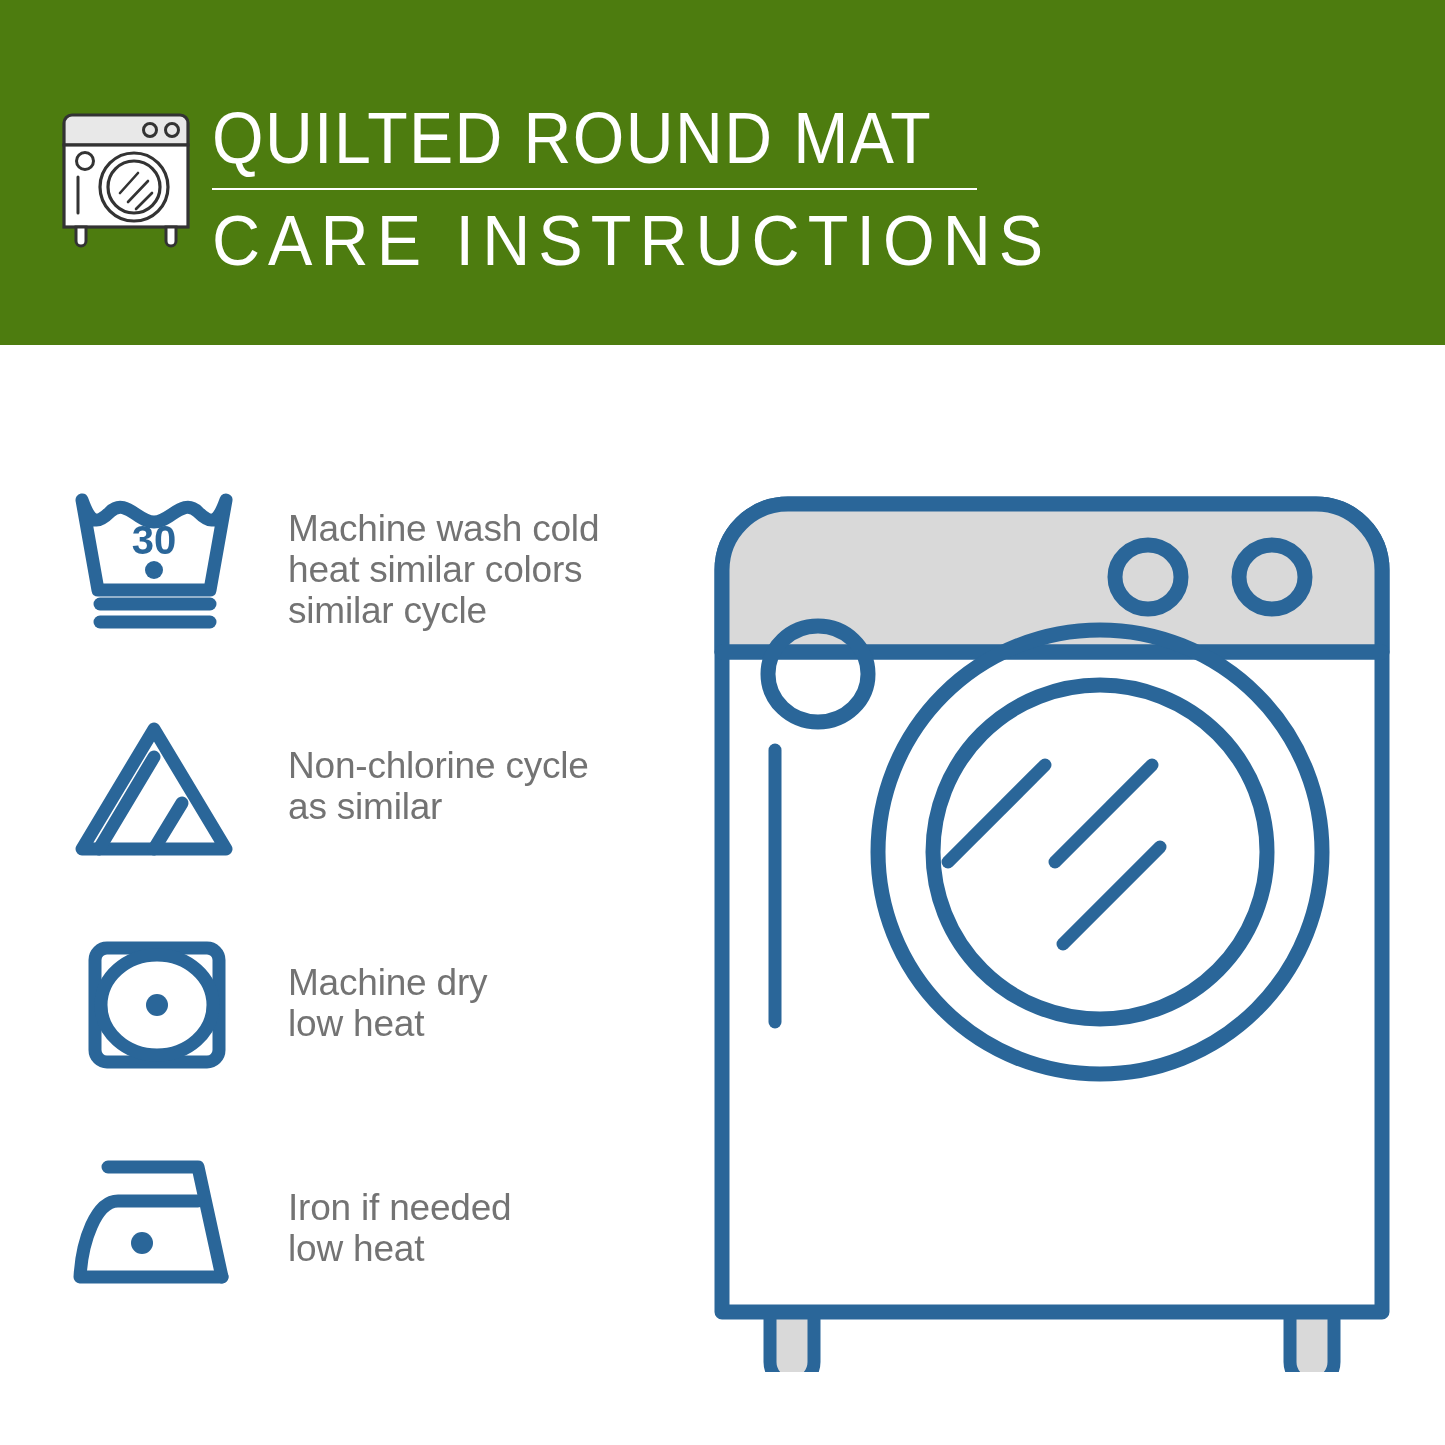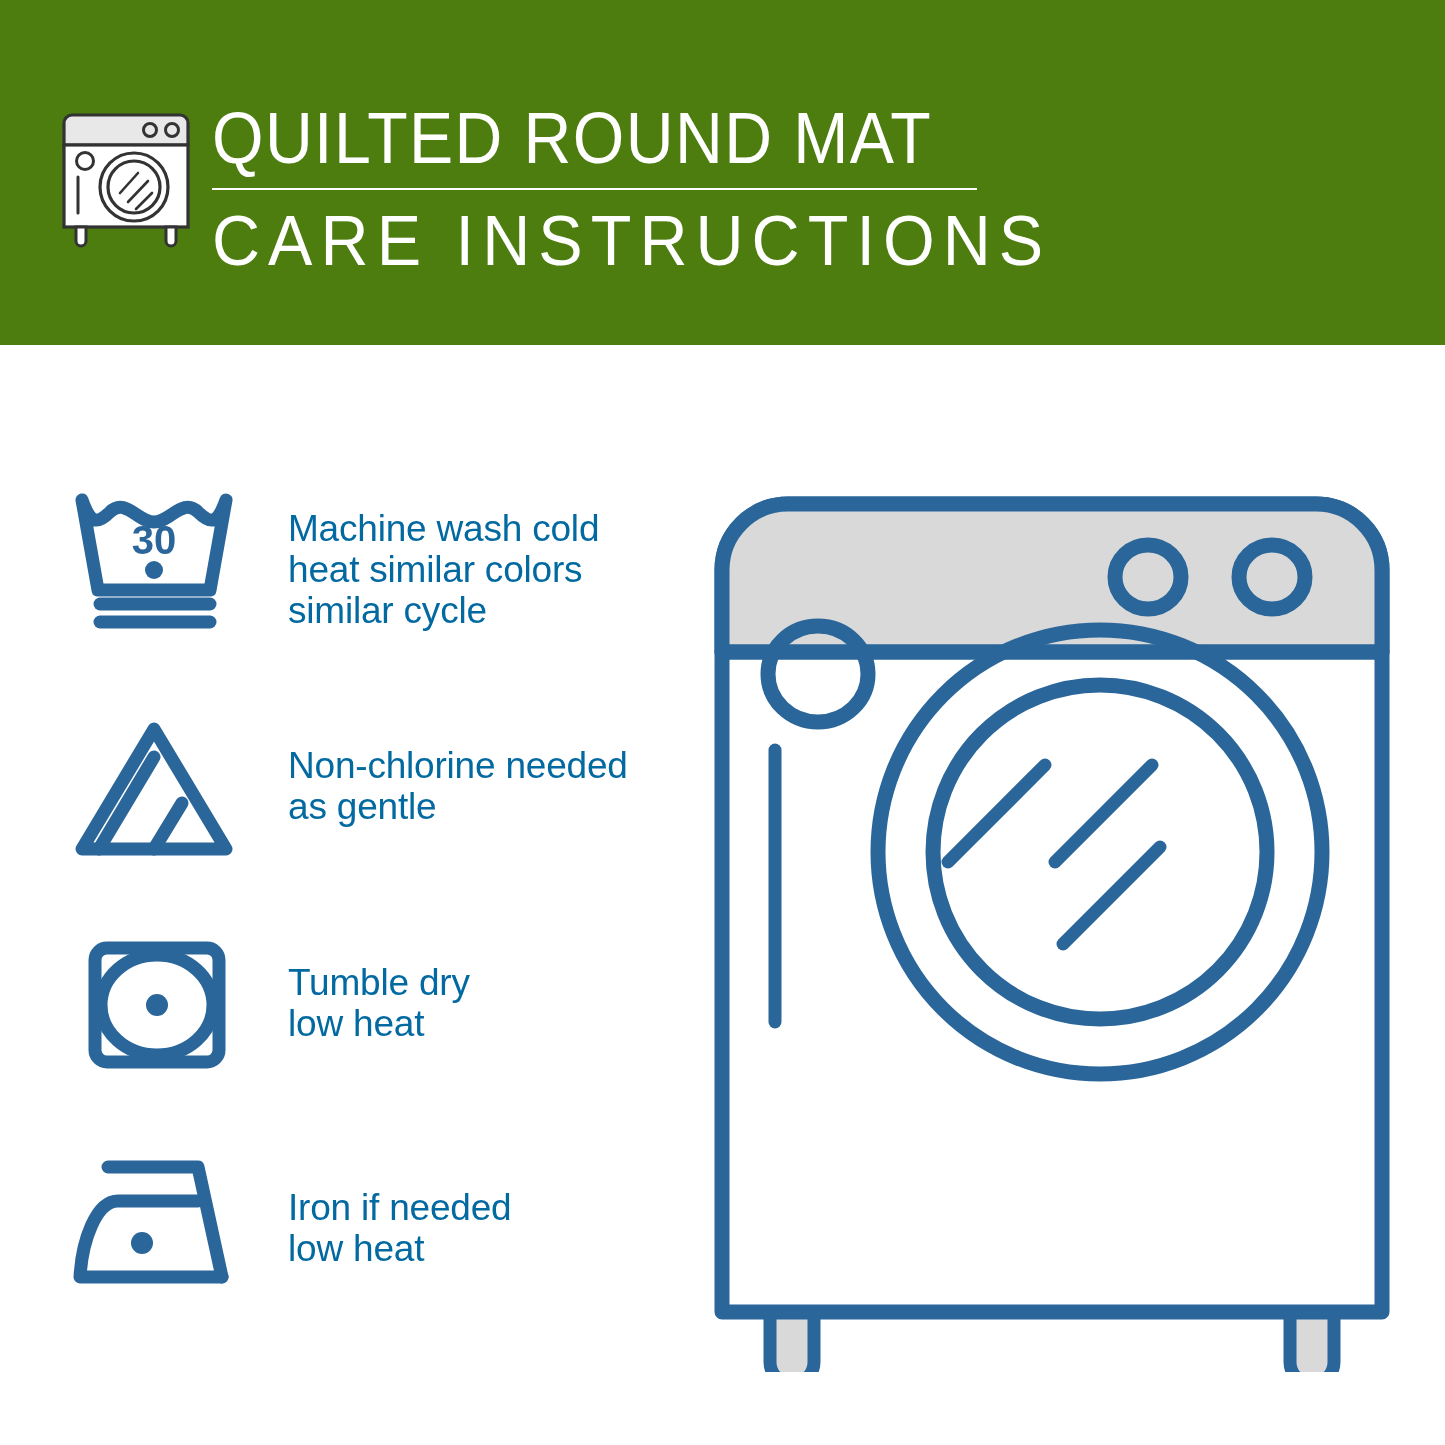--- a/index.html
+++ b/index.html
@@ -86,21 +86,21 @@
     top: 0;
     width: 175px;
     height: 150px;
     text-align: right;
   }
   .care-text {
     position: absolute;
     left: 228px;
     font-size: 37px;
     line-height: 41px;
-    color: #0369a1;
+    color: #737373;
     font-family: "Liberation Sans", sans-serif;
     letter-spacing: -0.2px;
   }
   .care-text span { display: block; }
 
   
   #machine-illustration {
     position: absolute;
     left: 700px;
     top: 462px;
@@ -179,35 +179,35 @@
           <g fill="none" stroke="#2A6699" stroke-width="13" stroke-linecap="round" stroke-linejoin="round">
 
             <path d="M84 12 L156 132 L12 132 Z"></path>
 
             <line x1="84" y1="40" x2="29" y2="132"></line>
             <line x1="112" y1="86" x2="84" y2="132"></line>
           </g>
         </svg>
       </div>
       <div class="care-text" style="top:48px">
-        <span>Non-chlorine needed</span>
-        <span>as gentle</span>
+        <span>Non-chlorine cycle</span>
+        <span>as similar</span>
       </div>
     </div>
 
     <div class="care-row">
       <div class="care-symbol" style="top:18px;left:22px;width:150px">
         <svg viewBox="0 0 150 150" width="150" height="150">
           <rect x="13" y="18" width="124" height="114" rx="12" ry="12" fill="none" stroke="#2A6699" stroke-width="13"></rect>
           <ellipse cx="75" cy="75" rx="56" ry="50" fill="none" stroke="#2A6699" stroke-width="13"></ellipse>
           <circle cx="75" cy="75" r="11" fill="#2A6699"></circle>
         </svg>
       </div>
       <div class="care-text" style="top:50px">
-        <span>Tumble dry</span>
+        <span>Machine dry</span>
         <span>low heat</span>
       </div>
     </div>
 
     <div class="care-row">
       <div class="care-symbol" style="top:22px">
         <svg viewBox="0 0 175 150" width="175" height="150">
           <g fill="none" stroke="#2A6699" stroke-width="13" stroke-linecap="round" stroke-linejoin="round">
 
             <path d="M38 18 L128 18 L152 128"></path>

